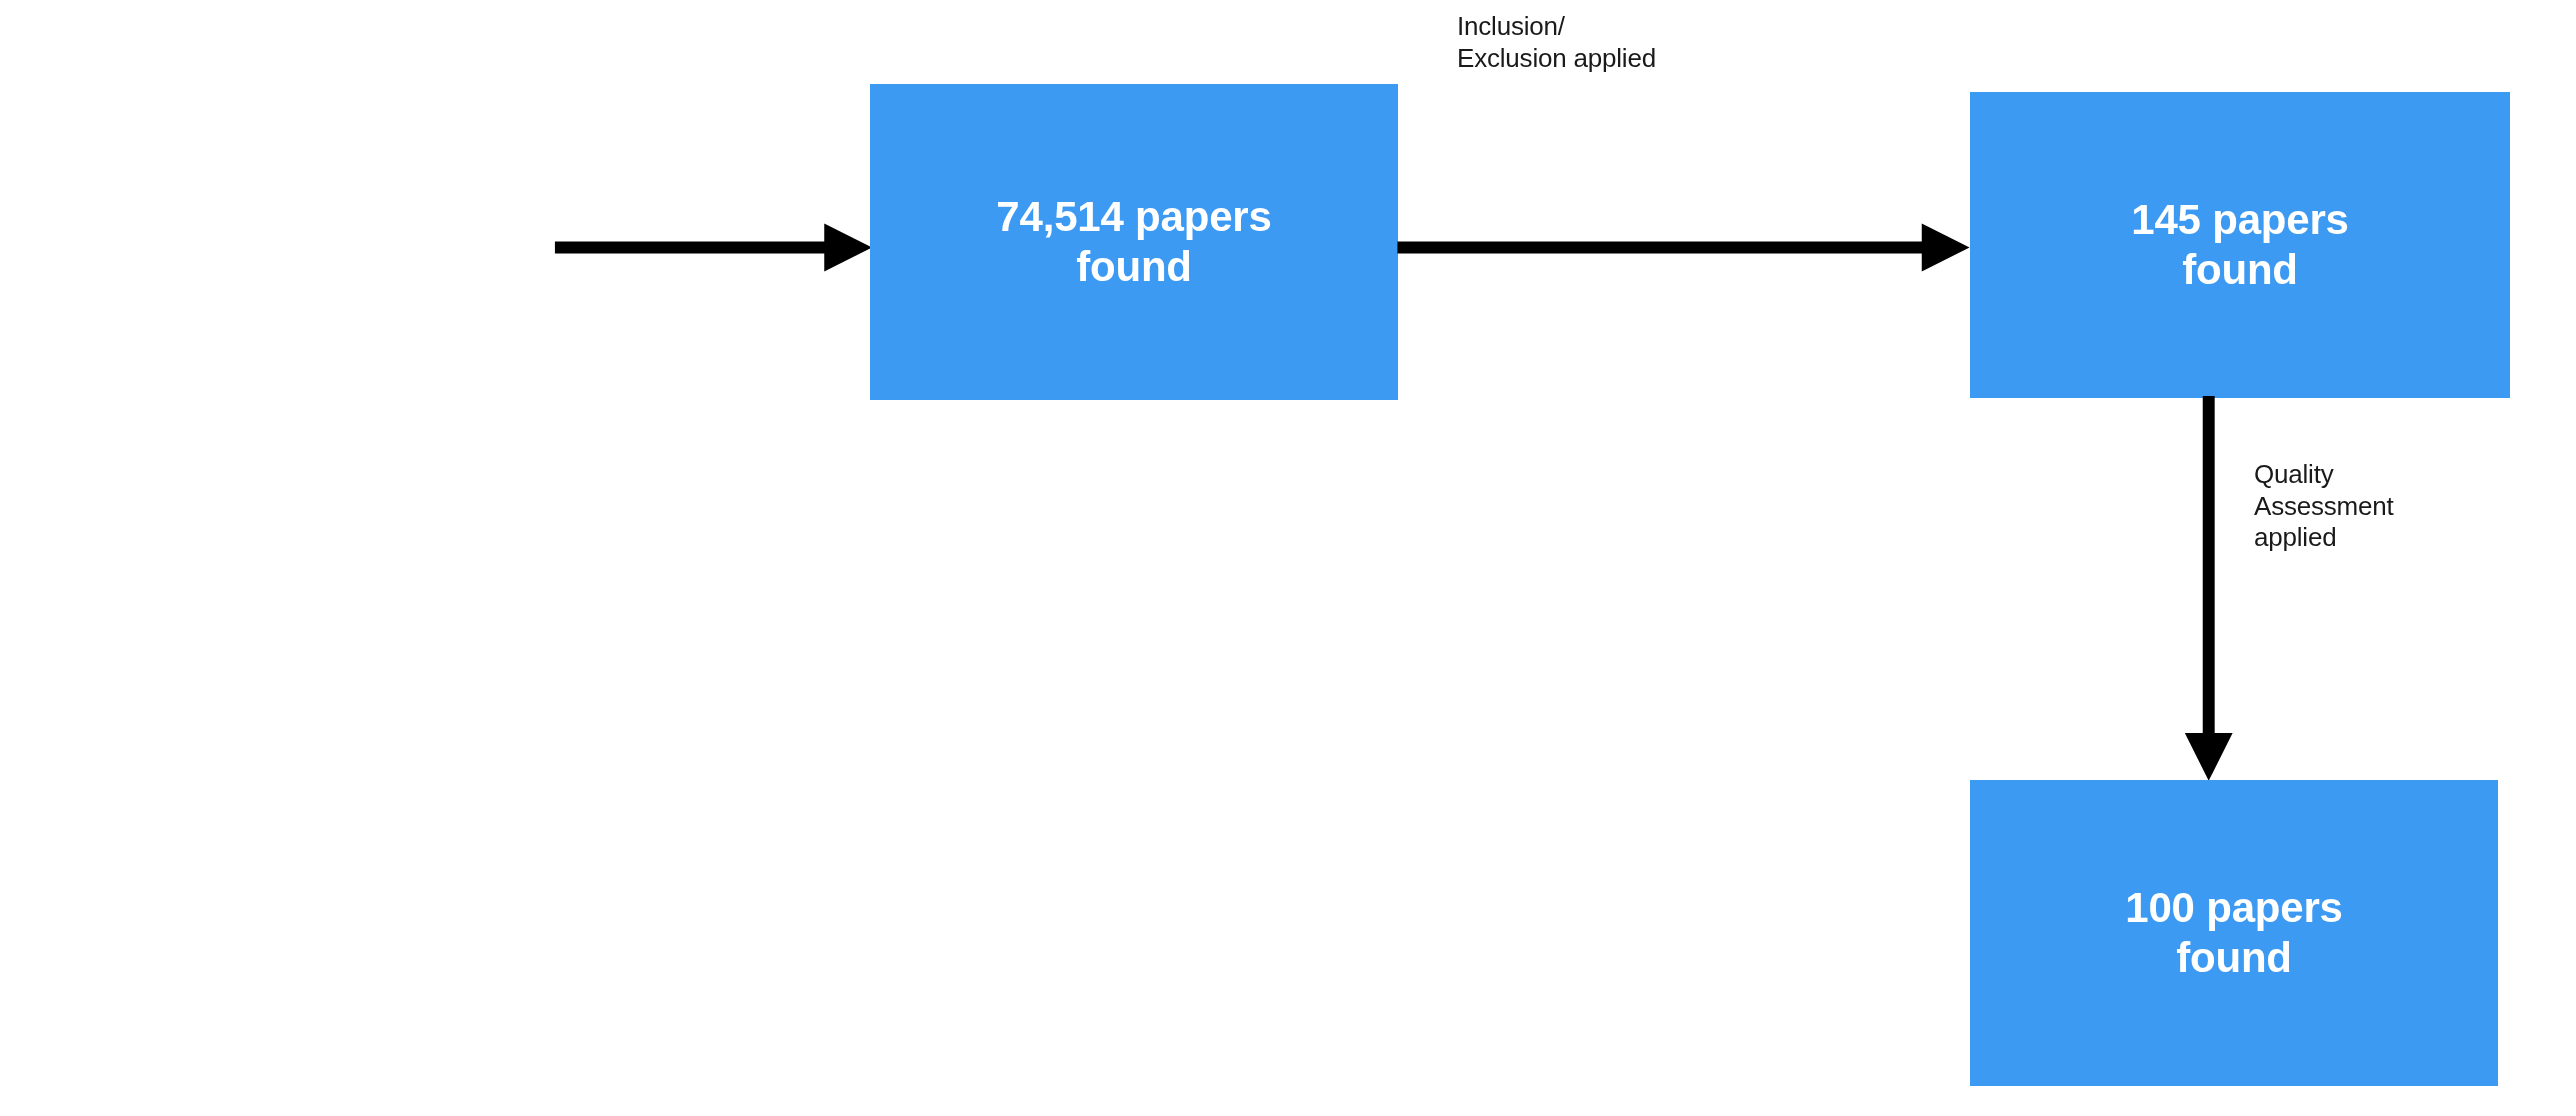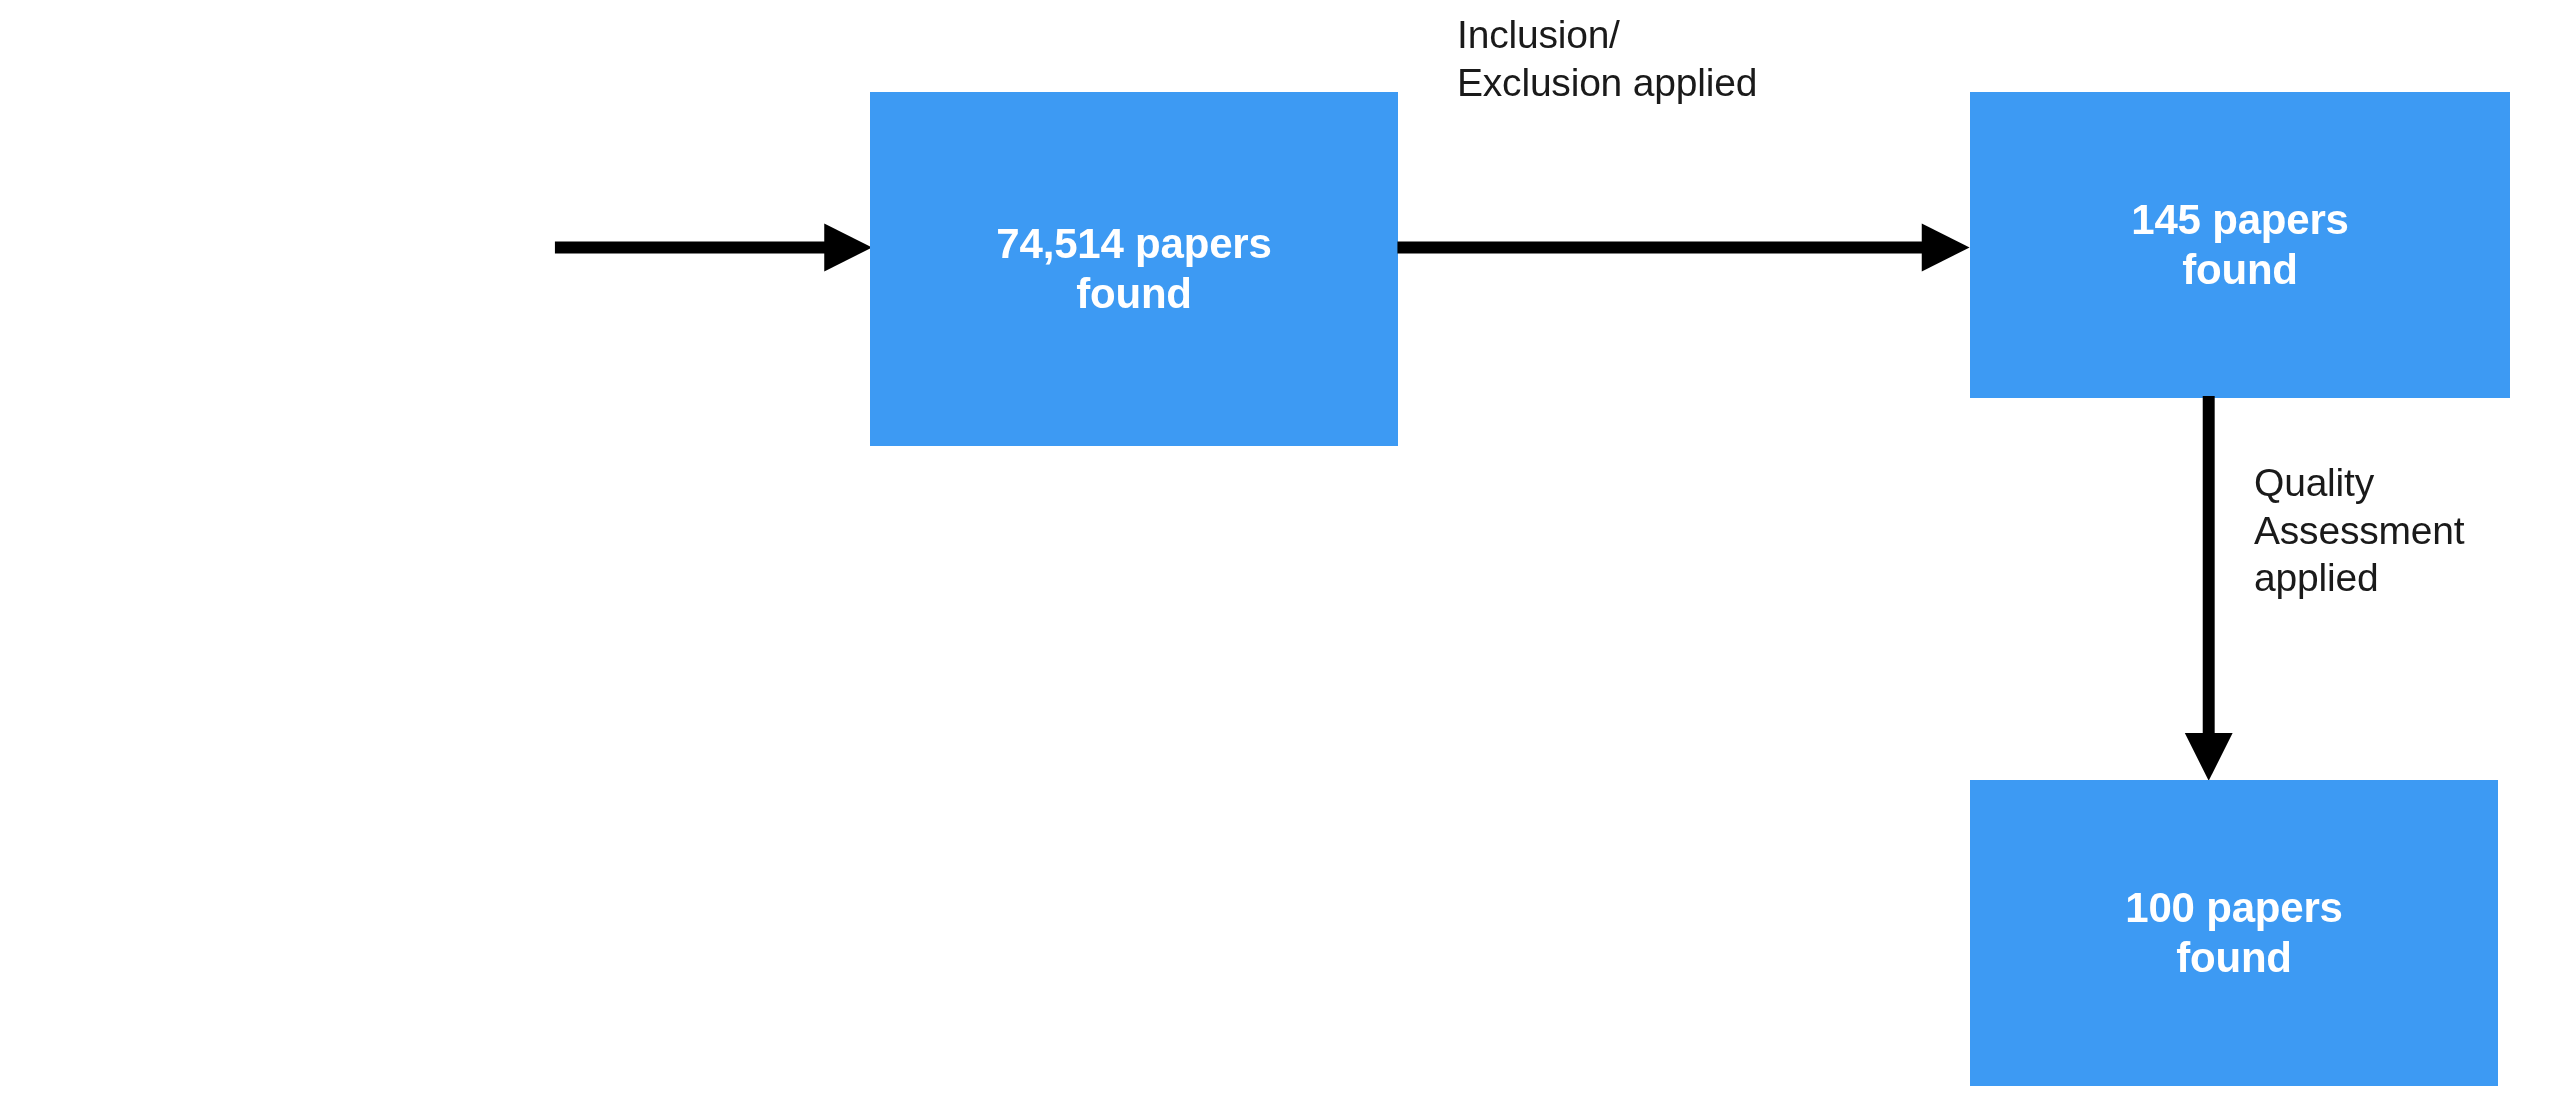--- a/index.html
+++ b/index.html
@@ -27,29 +27,29 @@
     color: #ffffff;
     font-weight: bold;
     font-size: 42px;
     line-height: 1.20;
     letter-spacing: -0.2px;
     white-space: pre-line;
     padding: 0 9.6px;
   }
 
   #node-search   { left: 25px;   top: 90px;  width: 531px; height: 305px; }
-  #node-found-74 { left: 870px; top: 92px;  width: 528px; height: 354px; }
+  #node-found-74 { left: 870px; top: 84px;  width: 528px; height: 316px; }
   #node-found-145{ left: 1970px; top: 92px;  width: 540px; height: 306px; }
   #node-found-100{ left: 1970px; top: 780px;  width: 528px; height: 306px; }
 
   
   .edge-label {
     position: absolute;
     color: #1a1a1a;
-    font-size: 39px;
+    font-size: 26px;
     font-weight: 400;
     line-height: 1.22;
     letter-spacing: -0.2px;
     white-space: pre-line;
   }
   #label-inclusion { left: 1457px; top: 11.2px;  width: 560px; }
   #label-quality   { left: 2254px; top: 459px; width: 344px; }
 
   
   .edge-svg {

